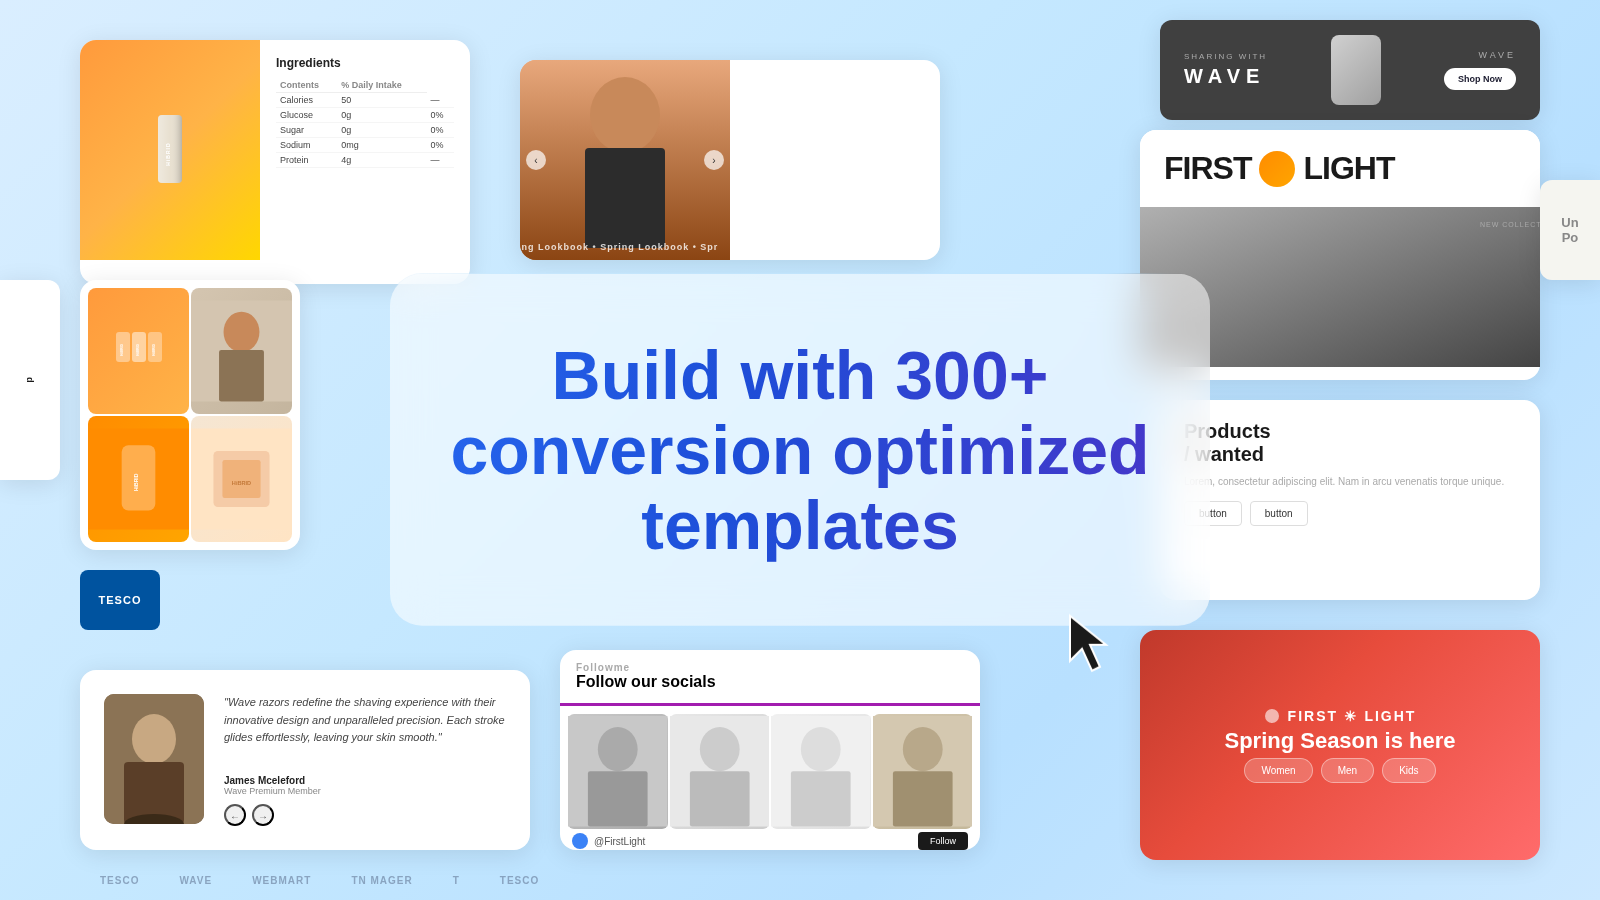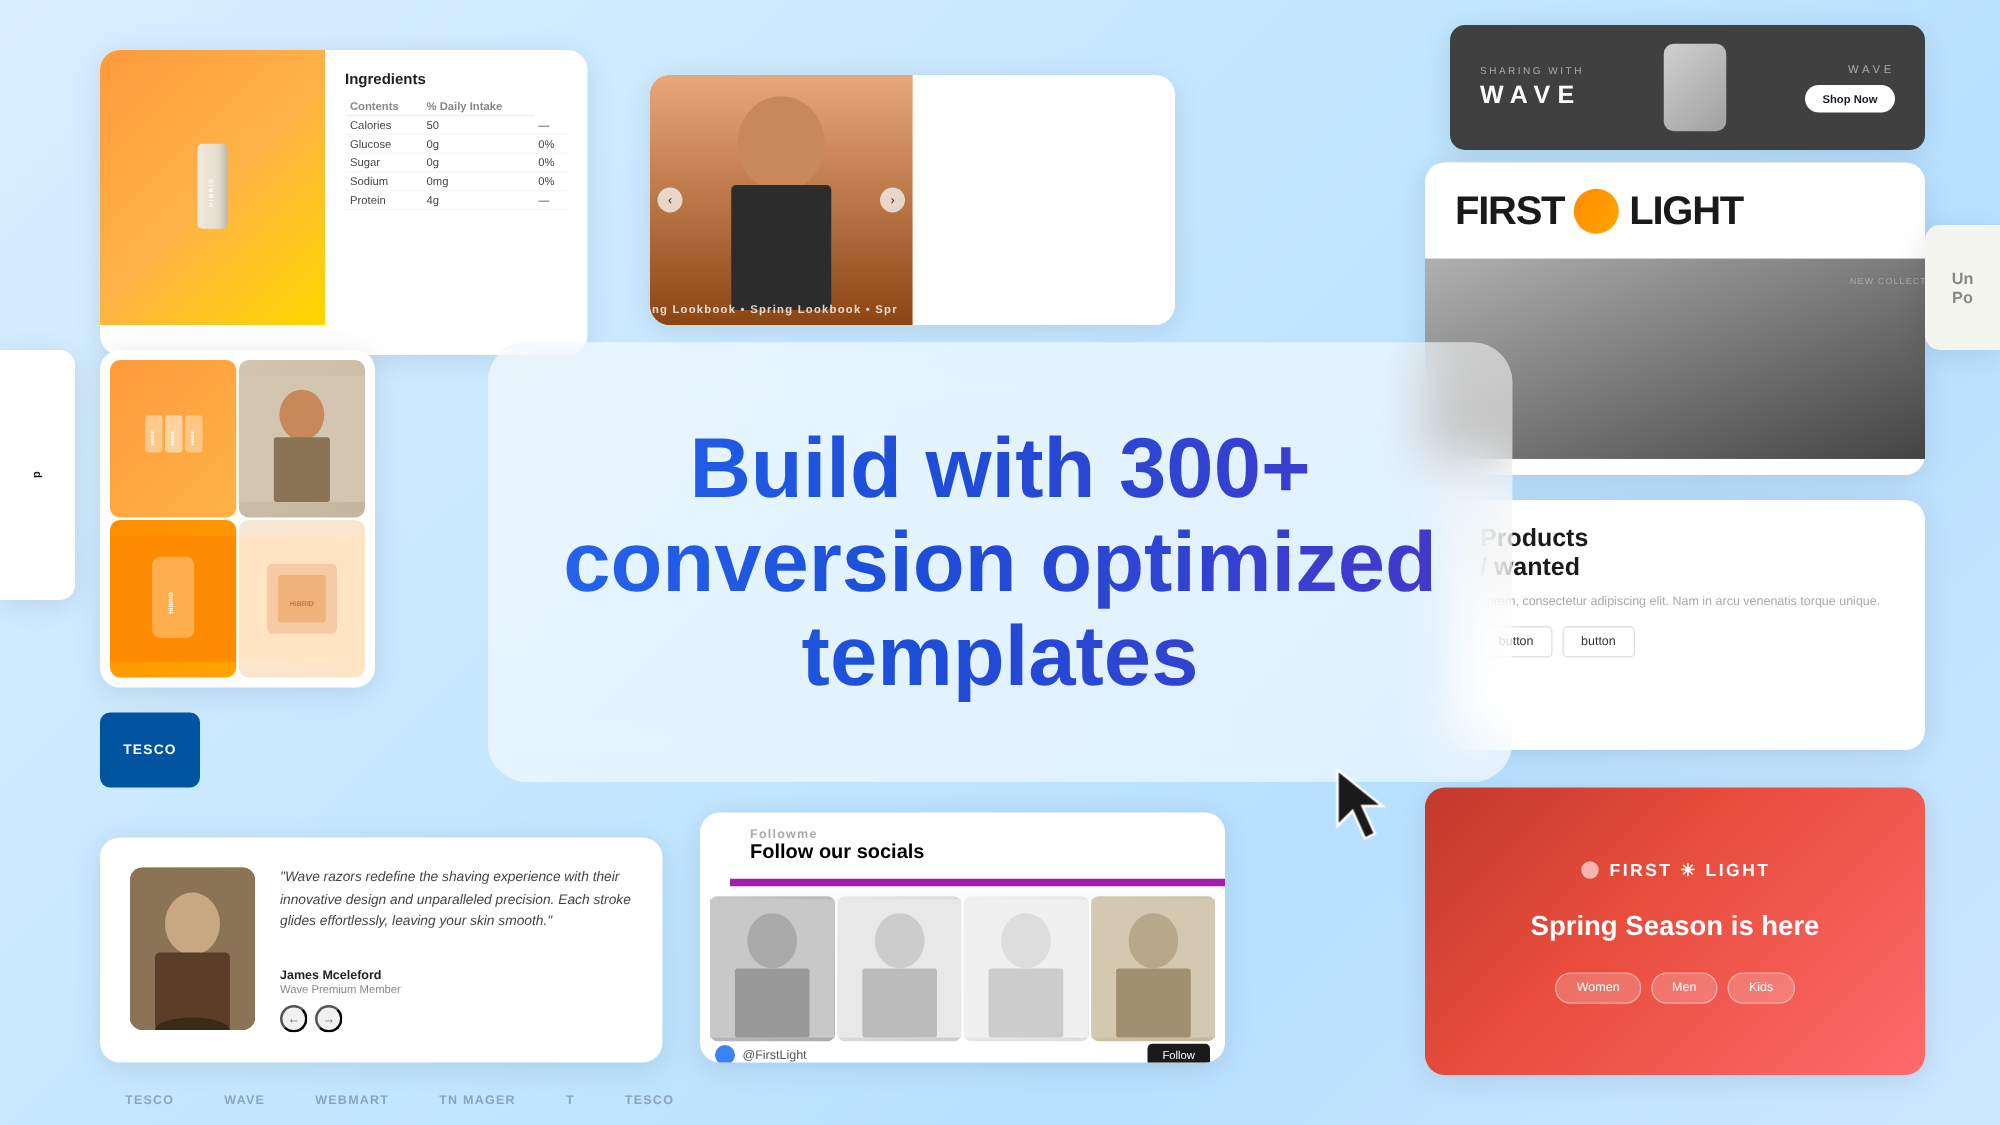--- a/index.html
+++ b/index.html
@@ -355,22 +355,21 @@
     .card-social {
       bottom: 50px;
       left: 560px;
       width: 420px;
       height: 200px;
       background: white;
     }
 
     .social-header {
       padding: 12px 16px;
-      border-bottom: 6px solid #a21caf;
-      margin-left: 24px;
+      border-bottom: 3px solid #a21caf;
     }
 
     .social-brand {
       font-size: 10px;
       color: #aaa;
       font-weight: 600;
       letter-spacing: 1px;
     }
 
     .social-title {
@@ -473,21 +472,21 @@
       bottom: 20px;
       right: 220px;
       width: 400px;
       height: 250px;
       background: linear-gradient(135deg, #c0392b 0%, #e74c3c 40%, #ff6b6b 100%);
       padding: 24px;
       display: flex;
       flex-direction: column;
       align-items: center;
       justify-content: center;
-      gap: 24px;
+      gap: 4px;
     }
 
     .fl-red-logo {
       display: flex;
       align-items: center;
       gap: 8px;
       color: white;
     }
 
     .fl-red-logo-text {

